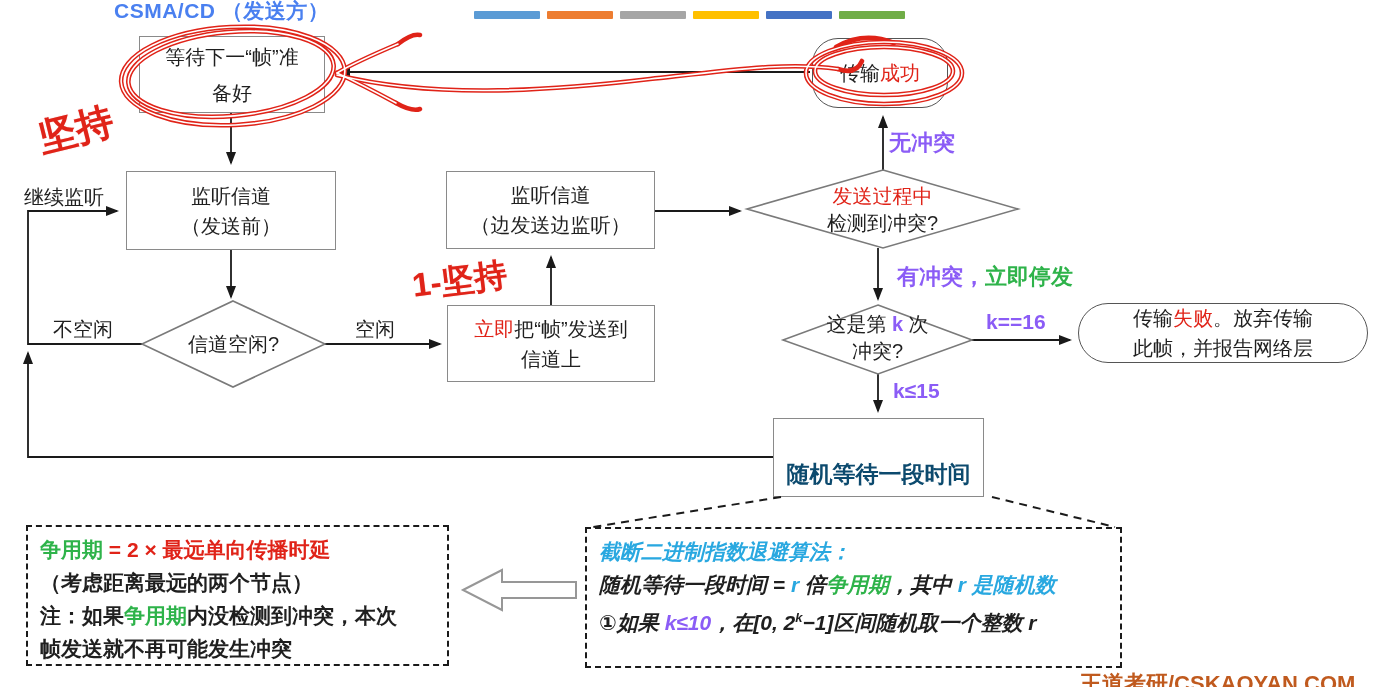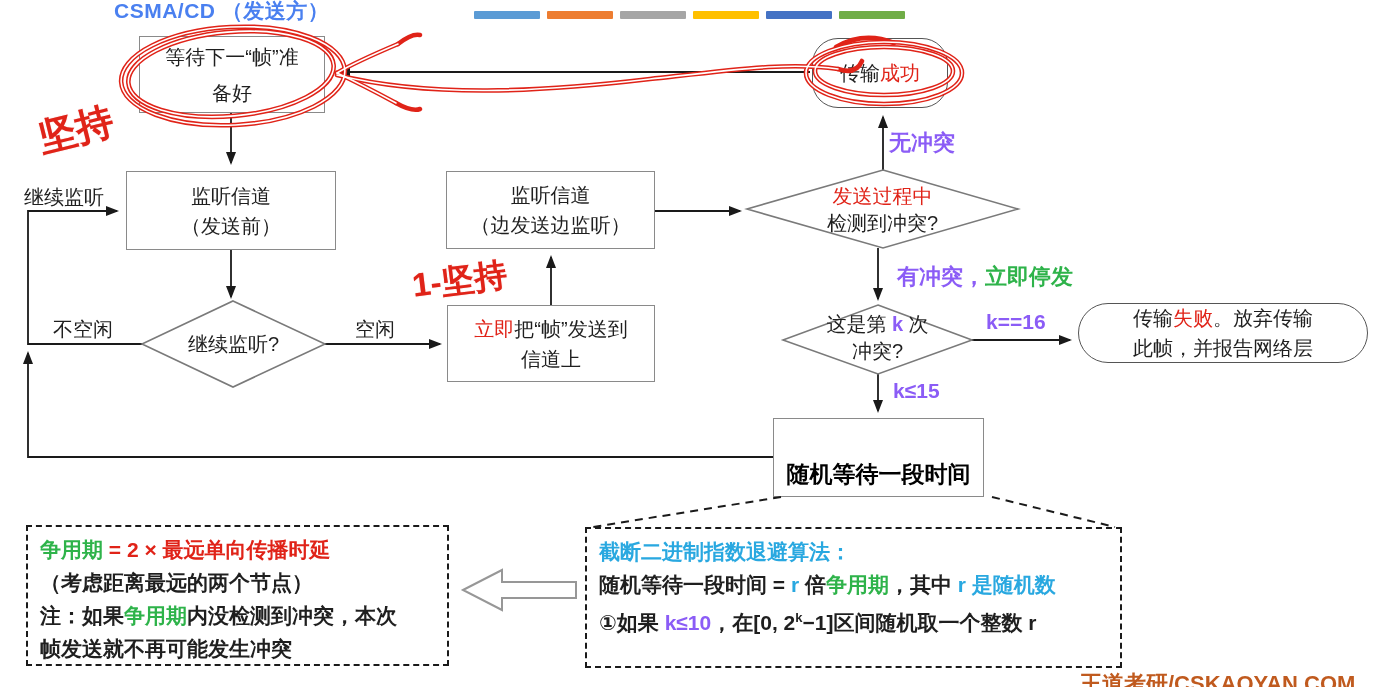--- a/index.html
+++ b/index.html
@@ -33,21 +33,21 @@
   }
 
   .lbl{font-size:20px;white-space:nowrap;}
   .lbl-bold{font-weight:700;}
   .yellow{color:#8b5cf6;}
   .green{color:#2EB34A;}
   .red{color:#E02318;}
   .cyan{color:#29A8E0;}
 
   .cyan-strong{color:#29A8E0;font-weight:700;}
-  .rand-wait{font-size:23px;font-weight:700;color:#000000;margin-top:32px;}
+  .rand-wait{font-size:23px;font-weight:700;color:#0c4a6e;margin-top:32px;}
 
   .note{
     border:2px dashed #1a1a1a;background:#fff;box-sizing:border-box;
     font-size:21px;font-weight:600;line-height:33px;padding:6px 12px;white-space:nowrap;
   }
   .note b{font-weight:700;}
   sup{font-size:13px;}
 
   .handwrite{
     color:#E02318;font-weight:700;white-space:nowrap;
@@ -114,21 +114,21 @@
   <div class="abs lbl lbl-bold yellow" style="left:986px;top:310px;font-size:21px;">k==16</div>
   <div class="abs lbl lbl-bold yellow" style="left:893px;top:379px;font-size:21px;">k≤15</div>
 
   <div class="abs note" style="left:26px;top:525px;width:423px;height:141px;">
     <div><b class="green">争用期</b><b class="red"> = 2 × 最远单向传播时延</b></div>
     <div>（考虑距离最远的两个节点）</div>
     <div><span>注：如果</span><b class="green">争用期</b><span>内没检测到冲突，本次</span></div>
     <div>帧发送就不再可能发生冲突</div>
   </div>
 
-  <div class="abs note" style="left:585px;top:527px;width:537px;height:141px;">
+  <div class="abs note" style="left:585px;top:527px;width:537px;height:141px;font-style:italic;">
     <div class="cyan-strong">截断二进制指数退避算法：</div>
     <div><span>随机等待一段时间 = </span><b class="cyan">r</b><span> 倍</span><b class="green">争用期</b><span>，其中 </span><b class="cyan">r 是随机数</b></div>
     <div><span>①如果 </span><b class="yellow">k≤10</b><span>，在[0, 2</span><sup>k</sup><span>−1]区间随机取一个整数 r</span></div>
   </div>
 
   <div class="abs watermark" style="left:1080px;top:669px;">王道考研/CSKAOYAN.COM</div>
 </div>
 
 <svg class="layer" id="wire-layer" width="1377" height="687" viewBox="0 0 1377 687">
   <defs>
@@ -187,21 +187,21 @@
       <path d="M337,75 C430,98 540,92 650,79 C740,69 790,62 838,69"></path>
       <ellipse cx="884" cy="73" rx="78" ry="31"></ellipse>
       <ellipse cx="884" cy="71" rx="69" ry="24"></ellipse>
     </g>
   </g>
 </svg>
 
 <div class="layer" id="text-layer" style="pointer-events:none;">
 
   <div class="abs diamond-text" style="left:142px;top:301px;width:183px;height:86px;">
-    <span>继续监听?</span>
+    <span>信道空闲?</span>
   </div>
 
   <div class="abs diamond-text" style="left:747px;top:171px;width:271px;height:77px;">
     <span class="red">发送过程中</span>
     <span>检测到冲突?</span>
   </div>
 
   <div class="abs diamond-text" style="left:783px;top:303px;width:189px;height:70px;">
     <span><span>这是第 </span><b class="yellow">k</b><span> 次</span></span>
     <span>冲突?</span>

